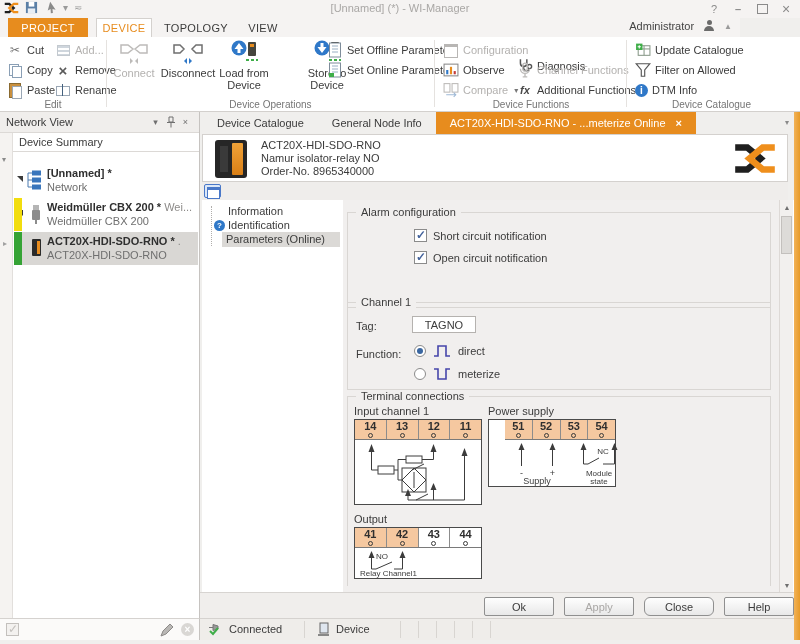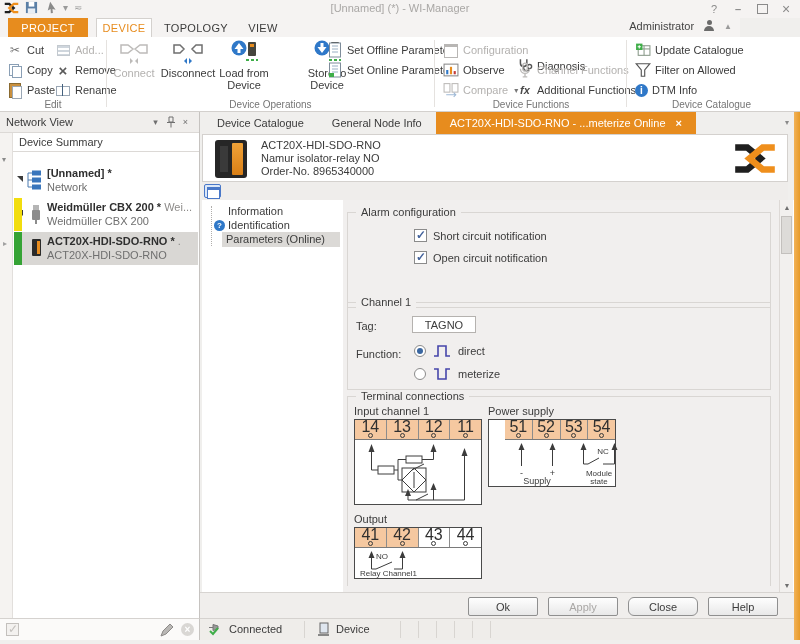--- a/index.html
+++ b/index.html
@@ -112,31 +112,31 @@
   .radio { width:12px; height:12px; border-radius:50%; border:1px solid #8b8b8b; background:#fff; position:relative; }
   .radio.sel::before { content:""; position:absolute; left:2px; top:2px; width:6px; height:6px; border-radius:50%; background:#3a66a0; }
   .tag-input { position:absolute; width:64px; height:17px; border:1px solid #b5b2af; font:11px "Liberation Sans",sans-serif; text-align:center; color:#3b3b3b; background:#fff; }
   .frow { position:absolute; display:flex; align-items:center; gap:7px; }
 
   .tbox { position:absolute; border:1px solid #4a4a4a; background:#fff; }
   .thead { display:flex; height:20px; border-bottom:1px solid #7a7a7a; }
   .tcell { flex:1; display:flex; flex-direction:column; align-items:center; justify-content:center; border-right:1px solid #8c8c8c; }
   .tcell:last-child { border-right:none; }
   .tcell.warm { background:#f5c8a0; }
-  .tnum { font-size:16px; color:#2f2f2f; line-height:11px; }
+  .tnum { font-size:11px; color:#2f2f2f; line-height:11px;font-weight:bold; }
   .tring { width:5px; height:5px; border:1px solid #3b3b3b; border-radius:50%; margin-top:1px; }
   .tbody-svg { display:block; }
   svg text { font-family:"Liberation Sans",sans-serif; fill:#3b3b3b; }
 
   .vscroll { position:absolute; left:577px; top:0; width:14px; height:100%; background:#f2f0ee; border-left:1px solid #ddd9d6; }
   .vs-btn { position:absolute; left:0; width:14px; height:14px; display:flex; align-items:center; justify-content:center; font-size:7px; color:#6f6f6f; }
   .vs-thumb { position:absolute; left:1px; top:16px; width:11px; height:38px; background:#dddbd8; border:1px solid #c3c0bd; }
 
   .btnrow { position:absolute; left:0; top:480px; width:595px; height:26px; background:#f0eeec; border-top:1px solid #d7d4d1; }
-  .dbtn { position:absolute; top:4px; width:70px; height:19px; border:1px solid #8f8f8f; border-radius:2px; background:linear-gradient(#fefefe,#e8e8e8); display:flex; align-items:center; justify-content:center; color:#3b3b3b; }
+  .dbtn { position:absolute; top:4px; width:70px; height:19px; border:1px solid #8f8f8f; border-radius:2px; background:linear-gradient(#fefefe,#e8e8e8); display:flex; align-items:center; justify-content:center; color:#3b3b3b;margin-left:16px; }
   .dbtn.dis { color:#a9a7a5; }
 
   
   .left-bottom { position:absolute; left:0; top:618px; width:200px; height:22px; background:#fbfaf9; border-top:1px solid #d5d2cf; border-right:1px solid #c6c3c0; }
   .lb-check { position:absolute; left:6px; top:4px; width:13px; height:13px; background:#f3f1ef; border:1px solid #c3c0bd; }
   .lb-check::before { content:"✓"; position:absolute; left:1px; top:-2px; color:#c3c0bd; font-size:12px; }
   .lb-x { position:absolute; left:181px; top:4px; width:13px; height:13px; border-radius:50%; background:#d9d7d4; color:#fff; font-size:10px; font-weight:bold; display:flex; align-items:center; justify-content:center; }
   .lb-x::before { content:"×"; }
 
   .statusbar { position:absolute; left:200px; top:618px; width:600px; height:22px; background:#efedea; border-top:1px solid #d5d2cf; }

